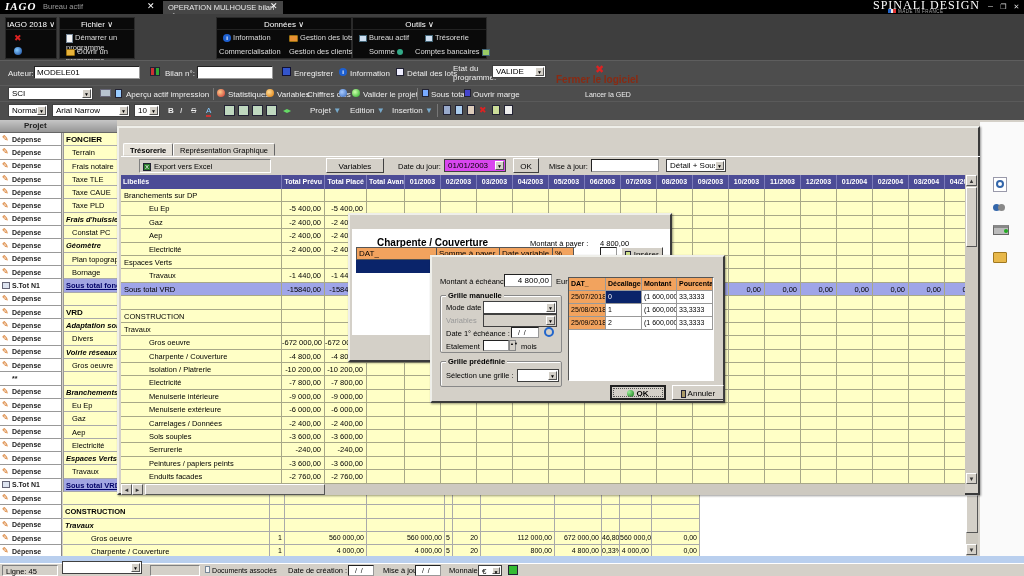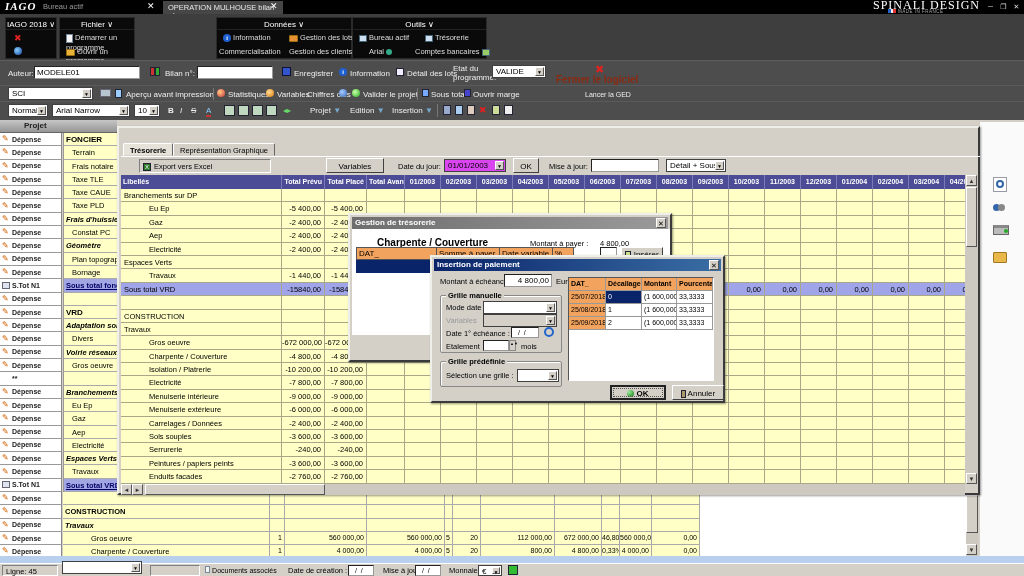--- a/index.html
+++ b/index.html
@@ -126,21 +126,21 @@
     <div class="panel" style="left:216px;width:136px">
       <div class="panel-h">Données ∨</div>
       <span class="pitem" style="left:6px;top:15px"><span class="infic picon">i</span> <span>Information</span></span>
       <span class="pitem" style="left:2px;top:29px">Commercialisation</span>
       <span class="pitem" style="left:72px;top:15px"><span class="folderic picon" style="background:#e79033"></span> <span>Gestion des lots</span></span>
       <span class="pitem" style="left:72px;top:29px">Gestion des clients</span>
     </div>
     <div class="panel" style="left:352px;width:135px">
       <div class="panel-h">Outils ∨</div>
       <span class="pitem" style="left:6px;top:15px"><span class="gridic picon"></span> <span>Bureau actif</span></span>
-      <span class="pitem" style="left:16px;top:29px"><span>Arial</span> <span class="sphere picon" style="width:6px;height:6px;background:#3a8"></span></span>
+      <span class="pitem" style="left:16px;top:29px"><span>Somme</span> <span class="sphere picon" style="width:6px;height:6px;background:#3a8"></span></span>
       <span class="pitem" style="left:72px;top:15px"><span class="gridic picon"></span> <span>Trésorerie</span></span>
       <span class="pitem" style="left:62px;top:29px"><span>Comptes bancaires</span> <span class="gridic picon" style="background:#9c6"></span></span>
     </div>
   </div>
 
   <div class="tbar" style="top:60px;height:25px;border-top:1px solid #5e5e5e">
     <span class="tb-label" style="left:8px;top:8px">Auteur:</span>
     <input class="input95" style="left: 34px; top: 5px; width: 106px;" value="MODELE01">
     <span class="icn" style="left:150px;top:6px"><span class="sq" style="width:5px;height:9px;background:#c33"></span><span class="sq" style="width:5px;height:9px;background:#3a3"></span></span>
     <span class="tb-label" style="left:165px;top:8px">Bilan n°:</span>
@@ -154,21 +154,21 @@
     <span class="tb-label" style="left:453px;top:3px;width:40px;white-space:normal;line-height:9px">Etat du programme:</span>
     <span class="combo" style="left:492px;top:4px;width:54px"><span>VALIDE</span><span class="cbtn">▼</span></span>
     <span class="icn redx" style="left:595px;top:2px;font-size:11px">✖</span>
     <span class="tb-label maroon" style="left:556px;top:13px">Fermer le logiciel</span>
   </div>
 
   <div class="tbar" style="top:85px;height:16px;border-top:1px solid #5a5a5a">
     <span class="combo" style="left:8px;top:1px;width:85px"><span>SCI</span><span class="cbtn">▼</span></span>
     <span class="icn" style="left:100px;top:3px;width:11px;height:8px;background:#b8c4d0;border:1px solid #667"></span>
     <span class="icn sq" style="left:115px;top:3px;width:7px;height:9px;background:#9cf"></span>
-    <span class="tb-label" style="left:126px;top:4px">Aperçu avant impression</span>
+    <span class="tb-label" style="left:126px;top:4px">Aperçu actif impression</span>
     <span class="icn" style="left:213px;top:2px;width:1px;height:12px;background:#777"></span>
     <span class="icn sphere" style="left:217px;top:3px;background:radial-gradient(circle at 3px 3px,#fc8,#c33)"></span>
     <span class="tb-label" style="left:228px;top:4px">Statistiques</span>
     <span class="icn sphere" style="left:266px;top:3px;background:radial-gradient(circle at 3px 3px,#fd9,#d70)"></span>
     <span class="tb-label" style="left:277px;top:4px">Variables</span>
     <span class="tb-label" style="left:307px;top:4px">Chiffres clés</span>
     <span class="icn sphere" style="left:339px;top:3px;background:radial-gradient(circle at 3px 3px,#acf,#36b)"></span>
     <span class="icn sphere" style="left:352px;top:3px;background:radial-gradient(circle at 3px 3px,#cfa,#2a2)"></span>
     <span class="tb-label" style="left:363px;top:4px">Valider le projet</span>
     <span class="icn" style="left:417px;top:2px;width:1px;height:12px;background:#777"></span>
@@ -982,41 +982,39 @@
       </div>
 
       <div class="abs scroll" style="left:2px;top:356px;width:844px;height:11px">
         <span class="sbtn" style="left:0;top:0;height:11px">◄</span>
         <span class="sbtn" style="left:11px;top:0;height:11px">►</span>
         <span class="thumb" style="left:24px;top:0;width:180px;height:11px"></span>
       </div>
     </div>
 
     <div class="win" style="left:348px;top:93px;width:324px;height:149px">
-      <div class="wtitle gray-t"><span>Gestion de trésorerie</span><span class="wx" style="right:2px">✕</span></div>
       <div class="abs" style="left:2px;top:14px;width:318px;height:106px;background:#fff">
         <span class="abs" style="left:25px;top:8px;font-weight:bold;font-size:10px">Charpente / Couverture</span>
         <span class="abs" style="left:178px;top:10px;font-size:7.5px">Montant à payer :</span>
         <span class="abs" style="left:248px;top:10px;font-size:7.5px">4 800,00</span>
         <div class="abs" style="left:4px;top:18px;width:312px;height:13px;display:flex">
           <span class="orangec" style="width:81px;border:1px solid #555;font-size:8px;padding:1px 0 0 2px">DAT_</span>
           <span class="orangec" style="width:63px;border:1px solid #555;border-left:0;font-size:8px;padding:1px 0 0 2px">Somme à payer</span>
           <span class="orangec" style="width:53px;border:1px solid #555;border-left:0;font-size:8px;padding:1px 0 0 2px">Date variable</span>
           <span class="orangec" style="width:21px;border:1px solid #555;border-left:0;font-size:8px;padding:1px 0 0 2px">%</span>
           <span style="width:26px"></span>
           <input class="input95" style="position: static; width: 17px; height: 13px;">
           <span class="btn95" style="width:42px;height:13px;padding-top:2px;margin-left:4px"><span class="sq" style="width:6px;height:6px;background:#cd8"></span> <span>Insérer</span></span>
         </div>
         <div class="abs" style="left:4px;top:31px;width:312px;height:13px;background:#0a246a"></div>
       </div>
       <div class="abs" style="left:2px;top:120px;width:318px;height:25px;background:#d4d0c8"></div>
     </div>
 
     <div class="win" style="left:430px;top:135px;width:295px;height:148px">
-      <div class="wtitle navy-t"><span>Insertion de paiement</span><span class="wx" style="right:2px">✕</span></div>
       <span class="dlbl" style="left:8px;top:20px">Montant à échéance :</span>
       <input class="input95" style="left: 72px; top: 17px; width: 48px; text-align: right;" value="4 800,00">
       <span class="dlbl" style="left:124px;top:20px">Euros</span>
 
       <div class="grp" style="left:8px;top:38px;width:122px;height:58px">
         <span class="grp-l">Grille manuelle</span>
         <span class="dlbl" style="left:5px;top:7px">Mode date</span>
         <span class="combo" style="left:42px;top:5px;width:74px">
             <span class="cbtn">▼</span>
           </span>

